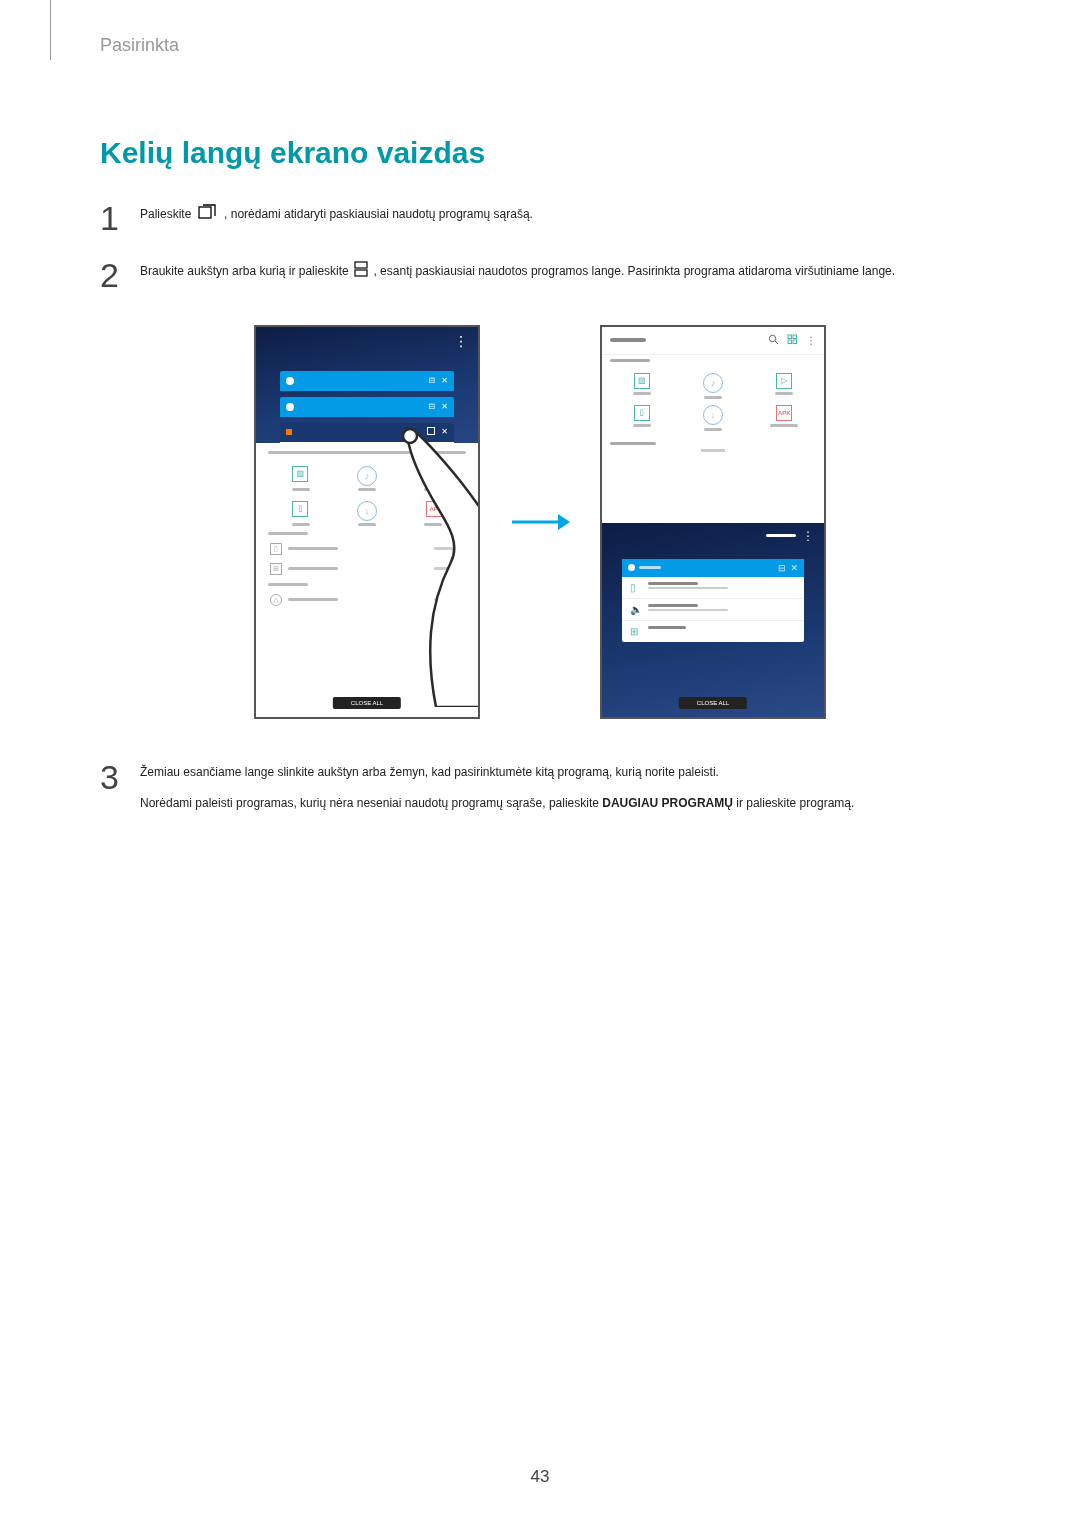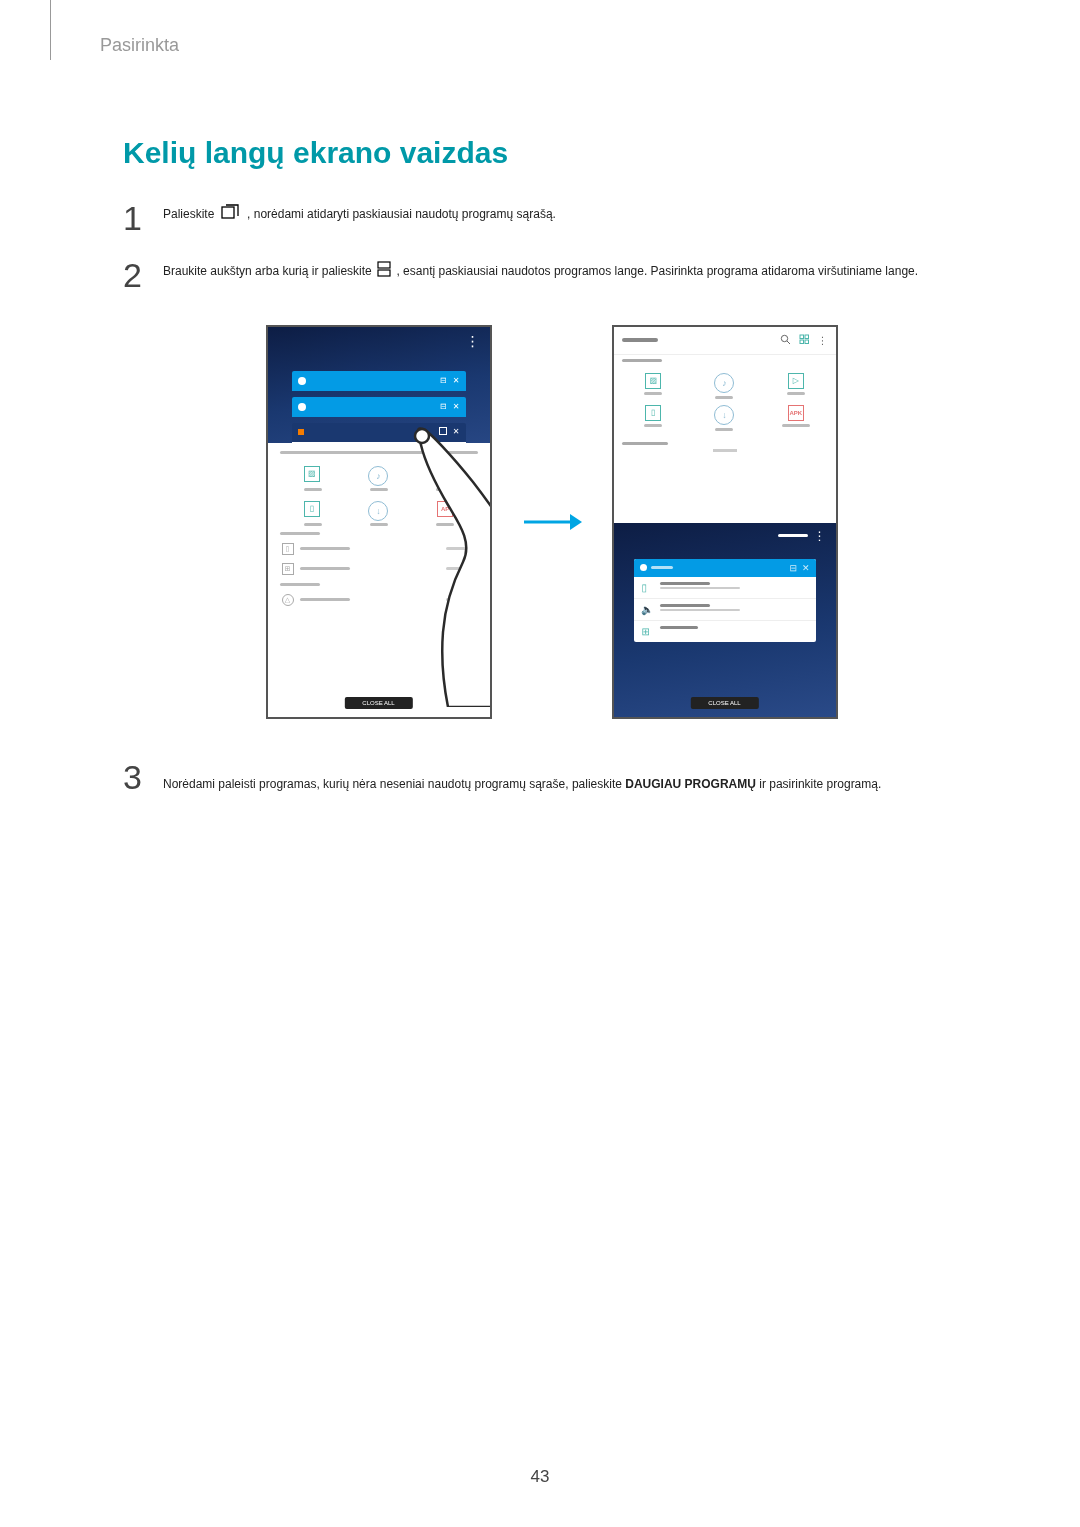--- a/index.html
+++ b/index.html
@@ -20,21 +20,20 @@
       background: #999;
     }
     .header-area {
       padding-top: 35px;
       padding-left: 100px;
       font-size: 18px;
       color: #999;
     }
     .content {
       padding: 80px 100px 0 100px;
-      margin-left: 23px;
     }
     .section-title {
       font-size: 30px;
       font-weight: 700;
       color: #0099a8;
       margin-bottom: 30px;
     }
     .step {
       display: flex;
       margin-bottom: 20px;
@@ -403,20 +402,21 @@
             </div>
         </div>
         <div class="close-all-btn">CLOSE ALL</div>
       </div>
     </div>
   </div>
 
   <div class="step">
     <div class="step-number">3</div>
     <div class="step-text">
+      <div>Žemiau esančiame lange slinkite aukštyn arba žemyn, kad pasirinktumėte kitą programą, kurią norite paleisti.</div>
       <div style="margin-top:12px;">
-        <span>Norėdami paleisti programas, kurių nėra neseniai naudotų programų sąraše, palieskite </span><span class="bold">DAUGIAU PROGRAMŲ</span><span> ir pasirinkite programą.</span>
+        <span>Norėdami paleisti programas, kurių nėra neseniai naudotų programų sąraše, palieskite </span><span class="bold">DAUGIAU PROGRAMŲ</span><span> ir palieskite programą.</span>
       </div>
     </div>
   </div>
 </div>
 
 <div class="page-number">43</div>
 
 </body></html>

